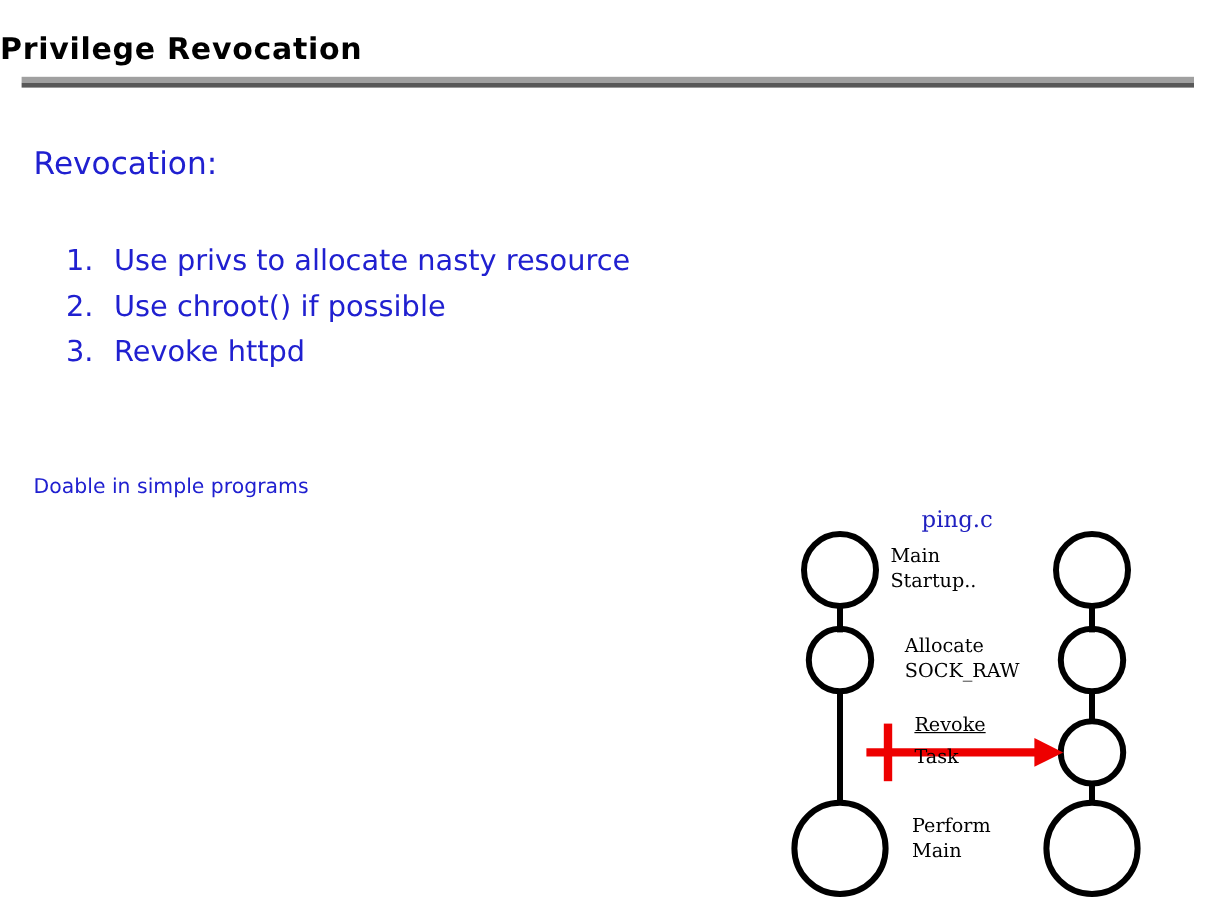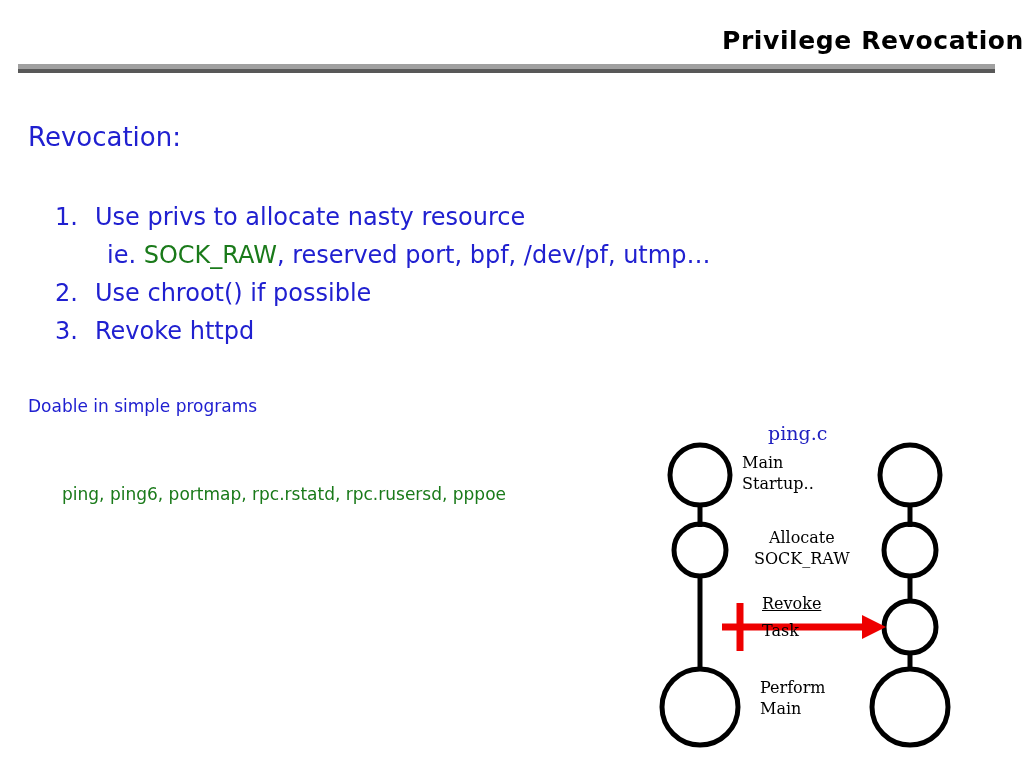--- a/index.html
+++ b/index.html
@@ -14,21 +14,21 @@
     overflow: hidden;
     font-family: "DejaVu Sans", sans-serif;
   }
 
   
   #slide-title {
     position: absolute;
     left: 0;
     top: 26px;
     width: 1024px;
-    text-align: right;
+    text-align: left;
     font-family: "DejaVu Sans", sans-serif;
     font-size: 25px;
     font-weight: bold;
     color: #000000;
     letter-spacing: 0.6px;
   }
 
   #title-rule {
     position: absolute;
     left: 18px;
@@ -141,21 +141,21 @@
   #diagram-title {
     position: absolute;
     left: 118px;
     top: 7px;
     font-family: "DejaVu Serif", serif;
     font-size: 19px;
     color: #2020c0;
     white-space: nowrap;
   }
   #label-main { left: 92px; top: 37px; }
-  #label-allocate { left: 104px; top: 112px; text-align: center; }
+  #label-allocate { left: 104px; top: 112px; }
   #label-revoke { left: 112px; top: 178px; text-decoration: underline; }
   #label-root { left: 112px; top: 205px; }
   #label-perform { left: 110px; top: 262px; }
 </style>
 </head>
 <body>
 
 <div id="slide-title">Privilege Revocation</div>
 
 <div id="title-rule">
@@ -165,40 +165,36 @@
 
 <div class="body-text" id="heading-revocation">Revocation:</div>
 
 <div id="list-revocation">
 
   <div class="list-row">
     <span class="list-num">1.</span>
     <span class="list-body">Use privs to allocate nasty resource</span>
   </div>
 
-  <div class="sub-row">
-    <span>ie. </span><span class="green">SOCK_RAW</span><span>, reserved port, bpf, /dev/pf, utmp…</span>
-  </div>
 
   <div class="list-row">
     <span class="list-num">2.</span>
     <span class="list-body">Use chroot() if possible</span>
   </div>
 
   <div class="list-row">
     <span class="list-num">3.</span>
     <span class="list-body">Revoke httpd</span>
   </div>
 
 </div>
 
 <div class="body-text" id="heading-doable">Doable in simple programs</div>
 
 <div id="program-list">
-  <div>ping, ping6, portmap, rpc.rstatd, rpc.rusersd, pppoe</div>
 </div>
 
 <div id="diagram">
 
   <svg width="360" height="345" viewBox="0 0 360 345">
 
     <g fill="none" stroke="#000000" stroke-width="5">
       <line x1="50" y1="88" x2="50" y2="112"></line>
       <line x1="50" y1="163" x2="50" y2="255"></line>
       <circle cx="50" cy="60" r="30"></circle>

